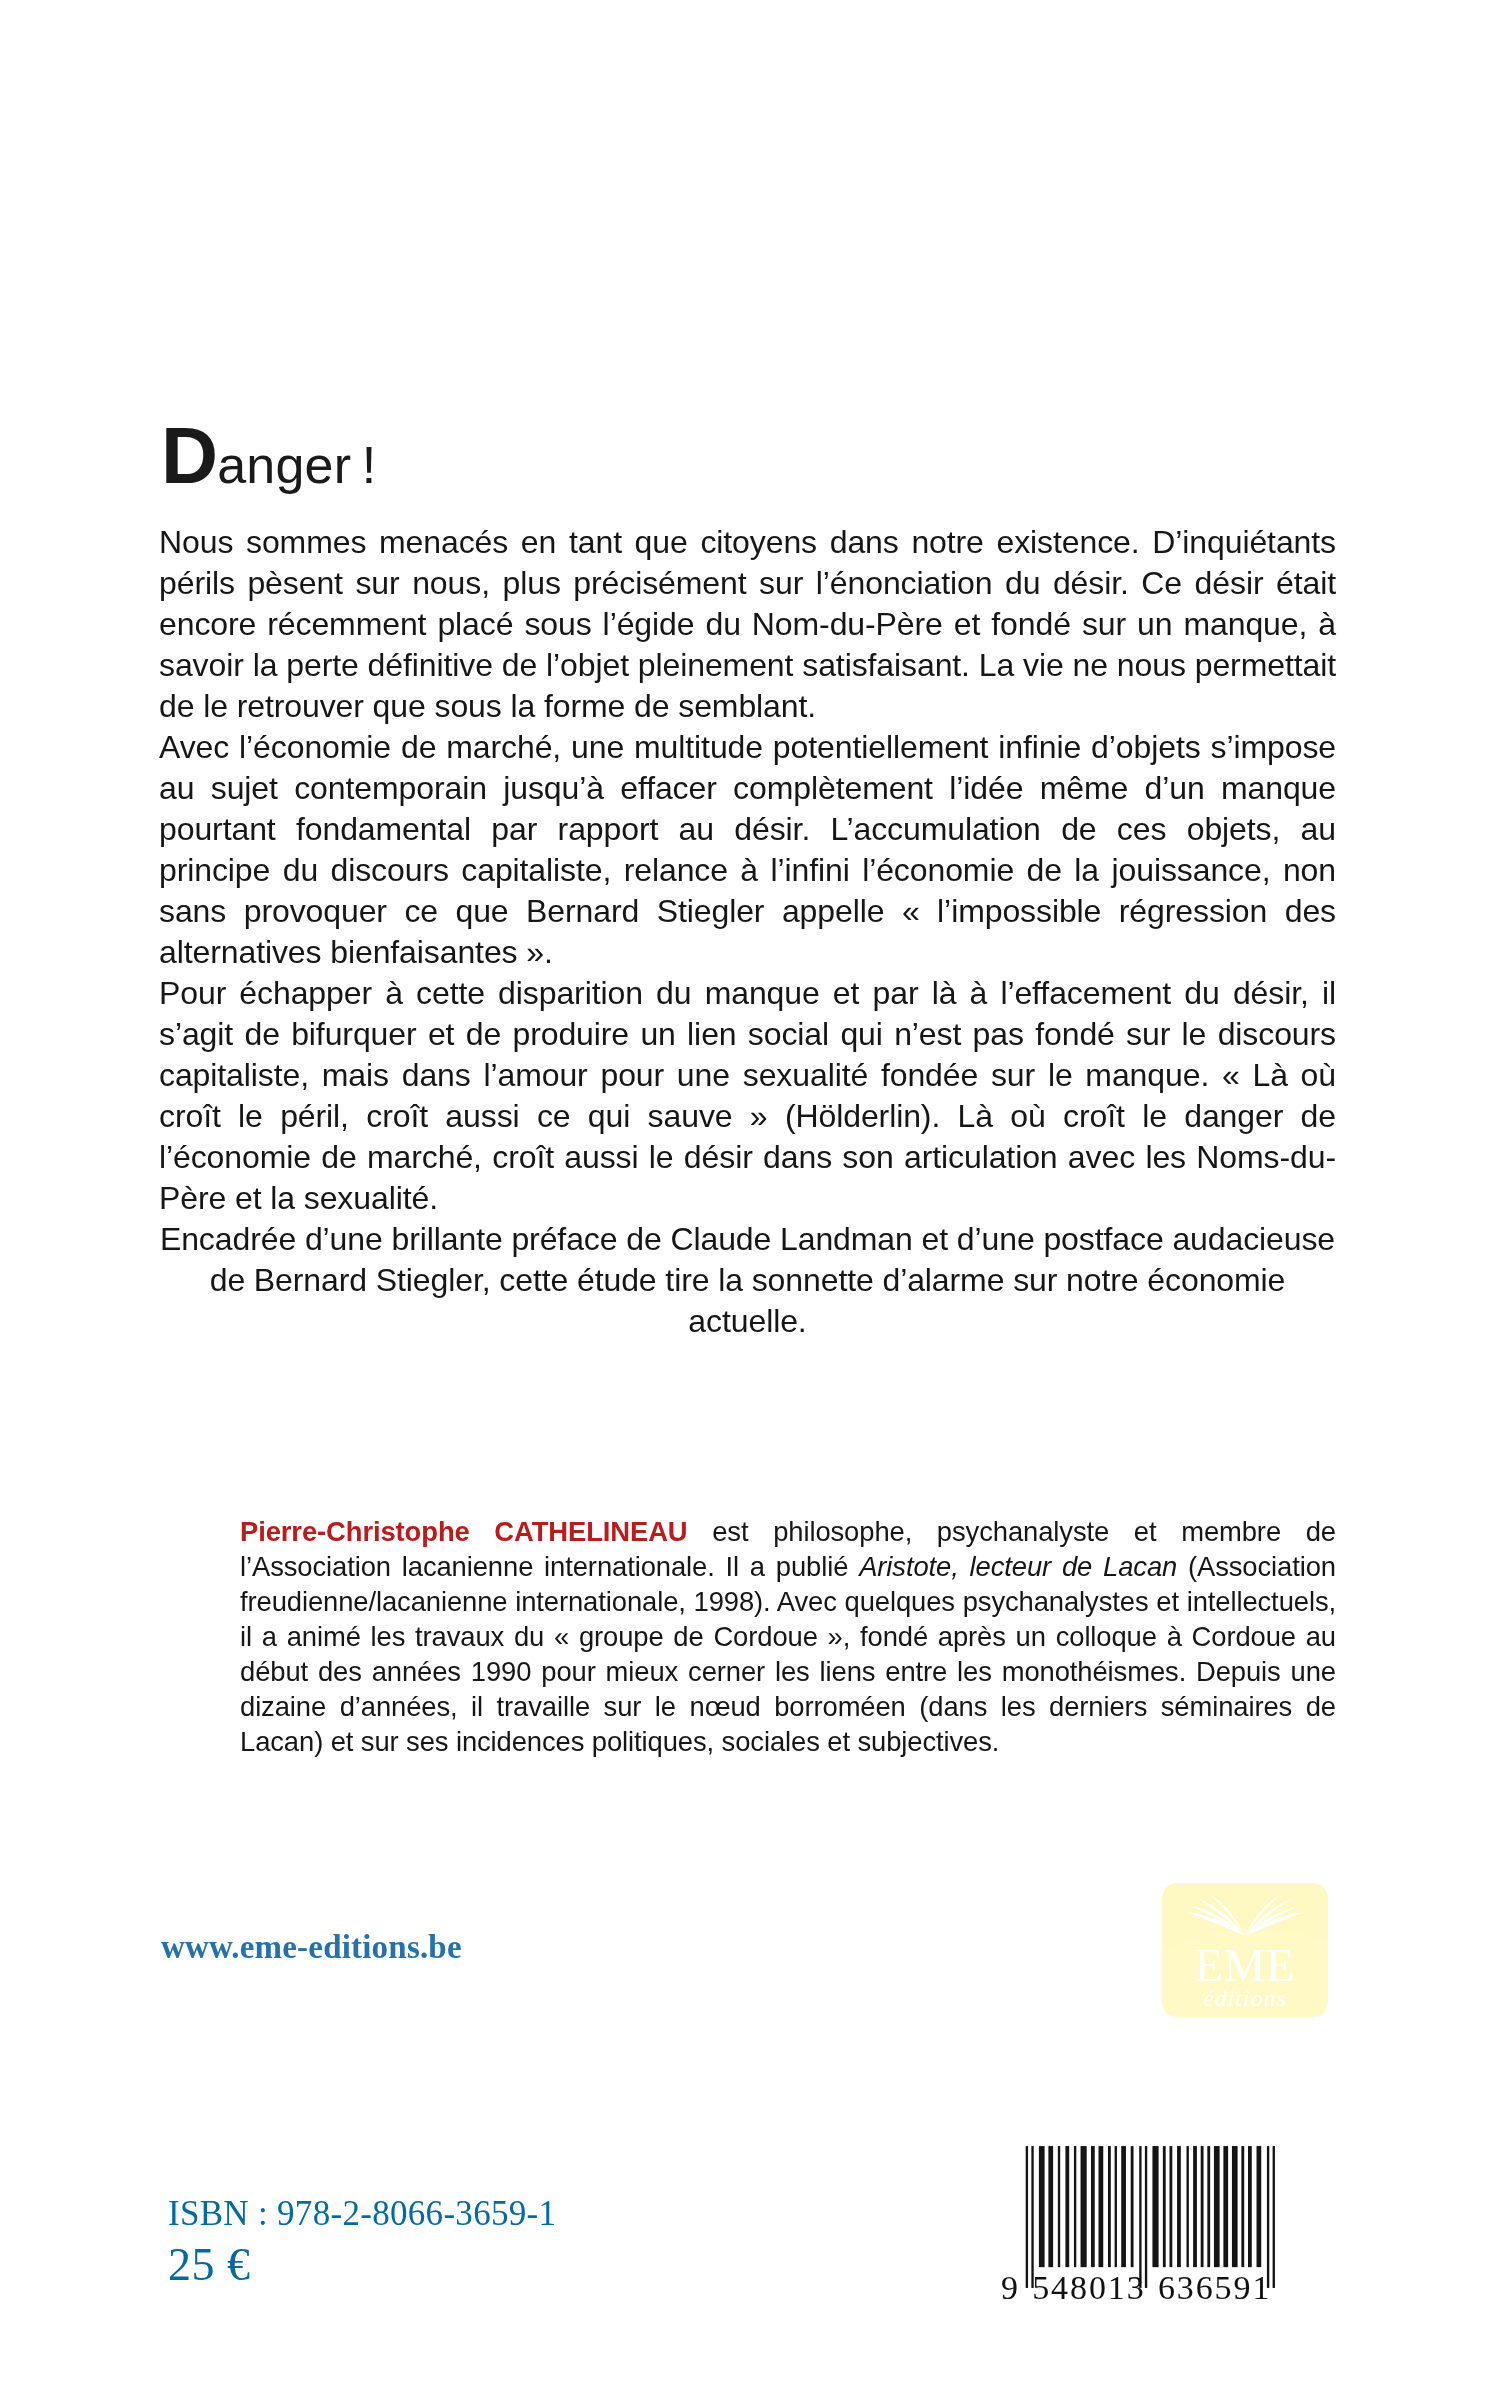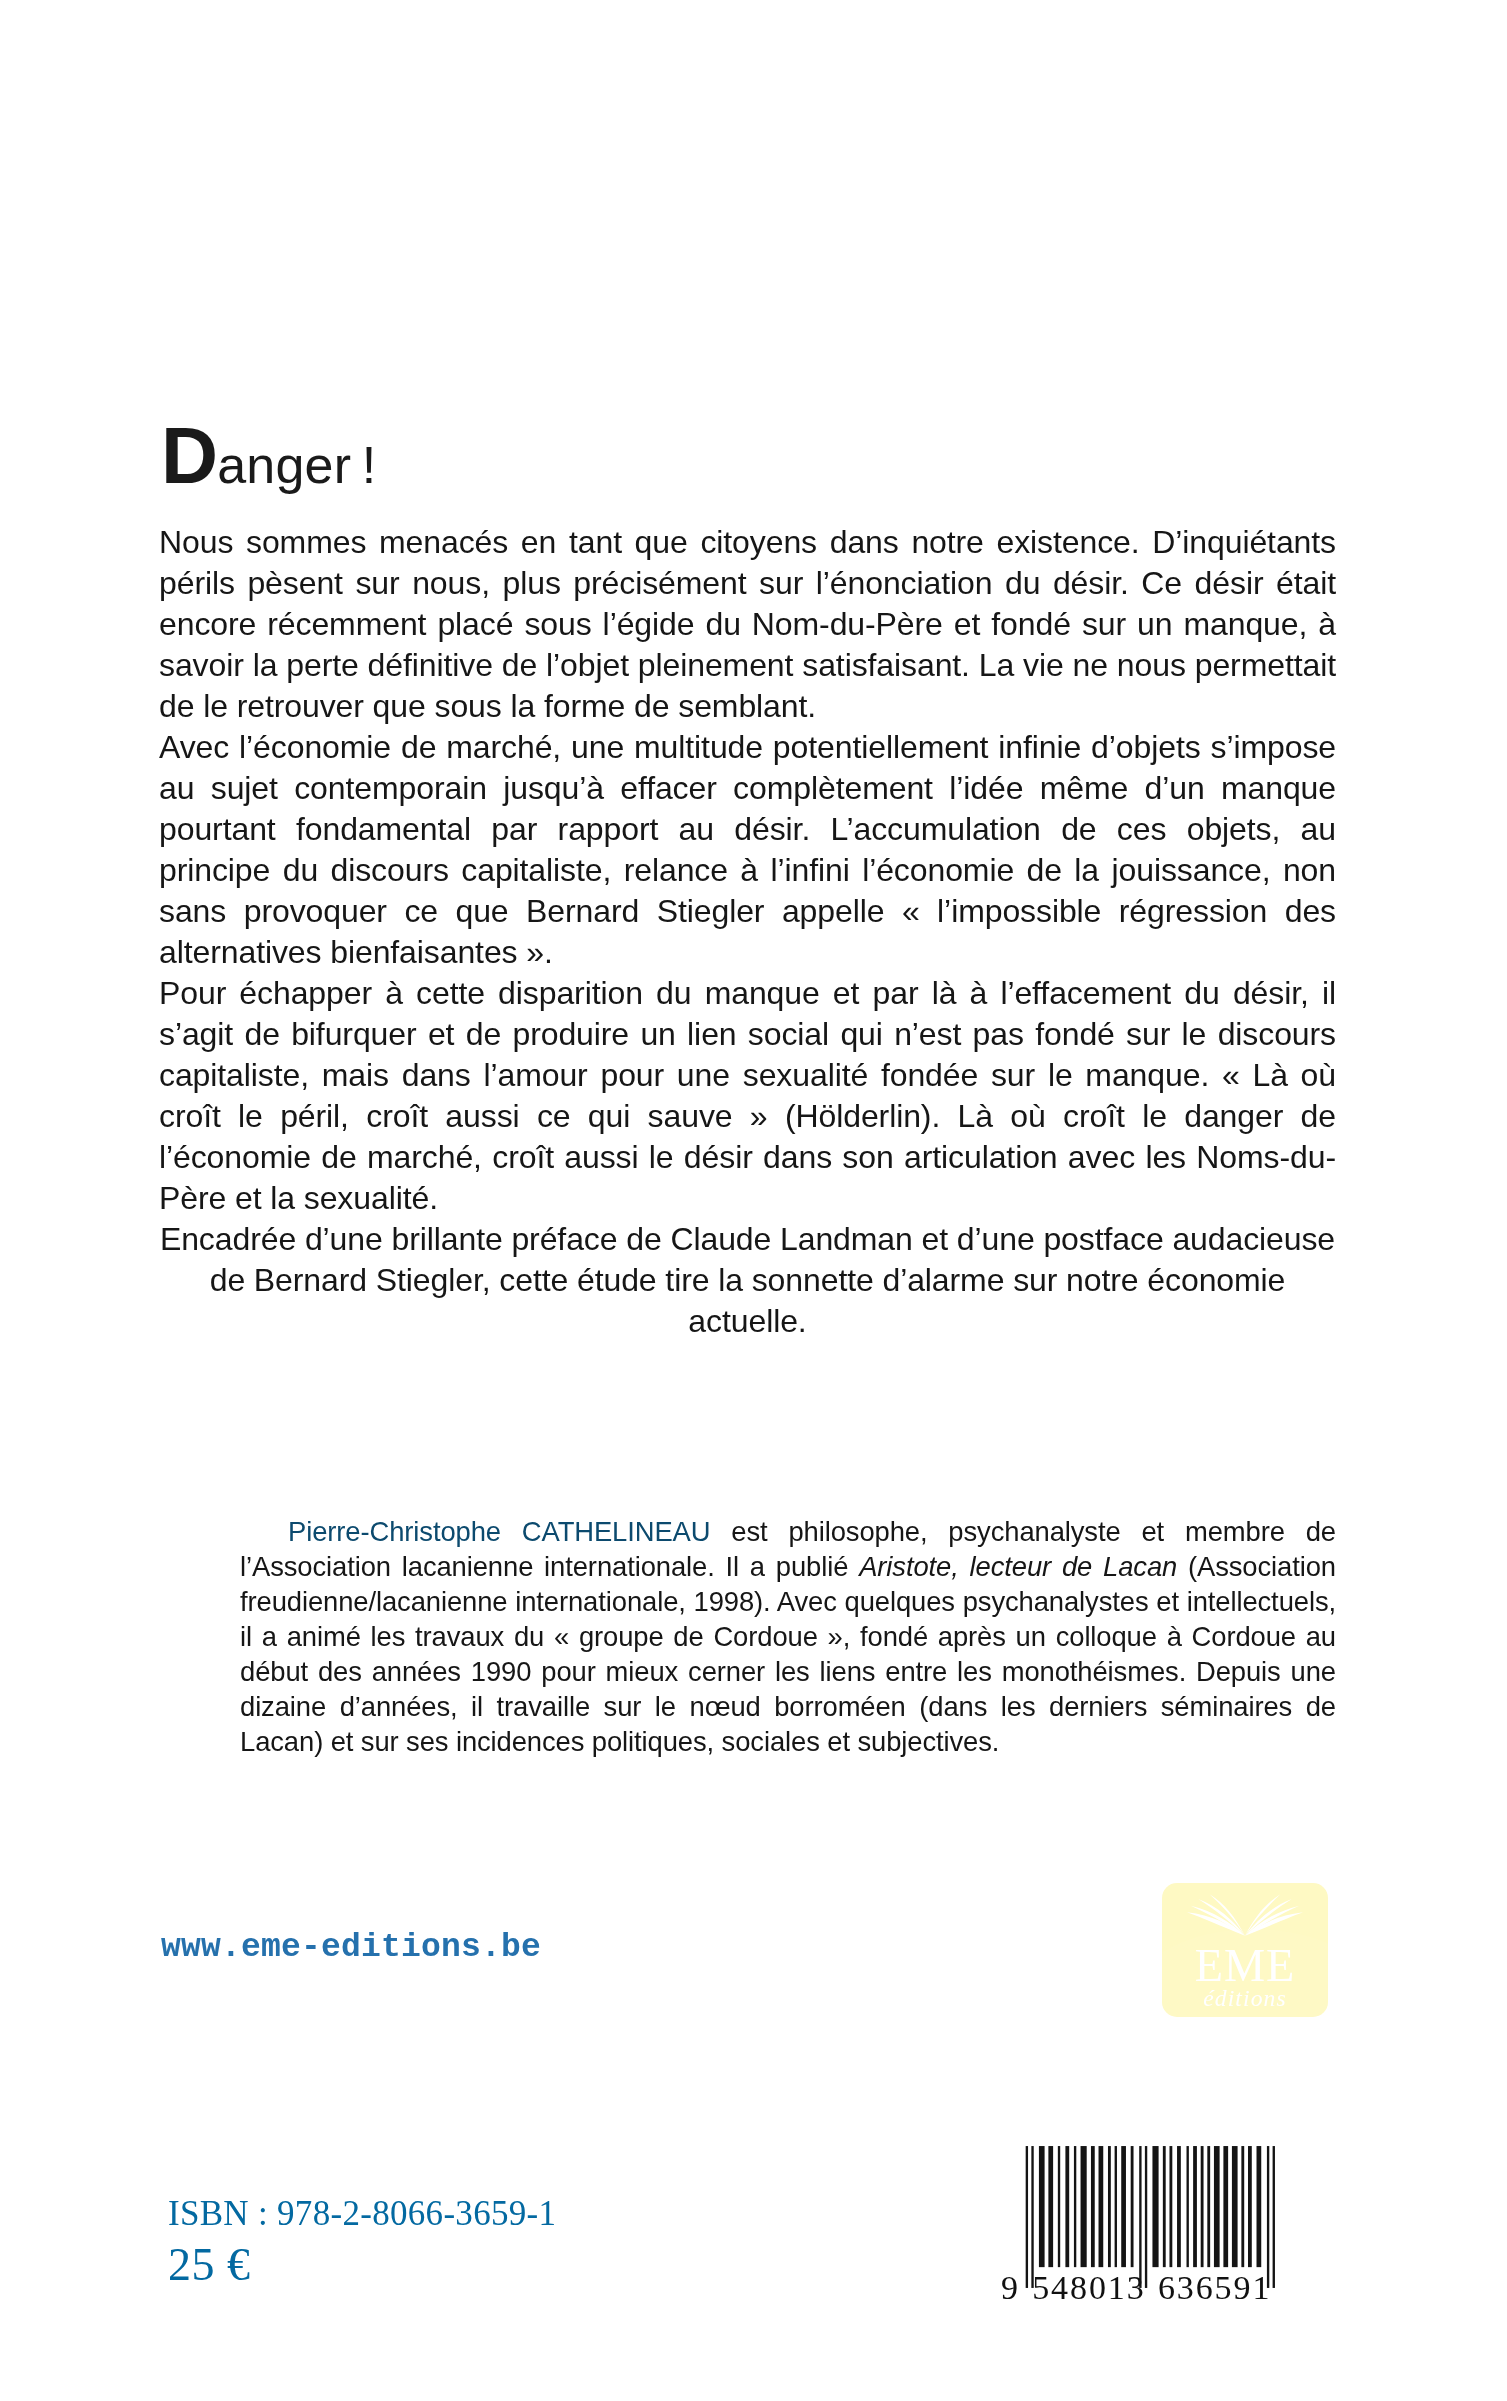--- a/index.html
+++ b/index.html
@@ -92,33 +92,32 @@
     width: 1096px;
     color: #161616;
     font-family: "Liberation Sans", sans-serif;
     font-size: 27.4px;
     line-height: 35px;
     text-align: justify;
     letter-spacing: -0.1px;
   }
   .bio p { margin: 0; }
   .bio .author-name {
-    color: #0c4a6e;
-    font-weight: normal;
-    margin-left: 48px;
+    color: #b91c1c;
+    font-weight: bold;
   }
   .bio .work-title { font-style: italic; }
 
   
   .website {
     position: absolute;
     left: 161px;
     top: 1929px;
     color: #2571ad;
-    font-family: Liberation Mono, monospace;
+    font-family: Liberation Serif, serif;
     font-weight: bold;
     font-size: 33px;
     letter-spacing: 0.2px;
   }
 
   
   .logo {
     position: absolute;
     left: 1162px;
     top: 1883px;

